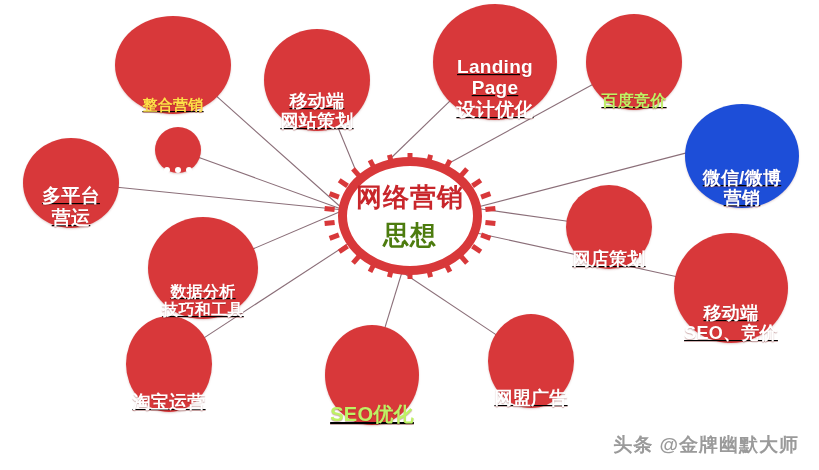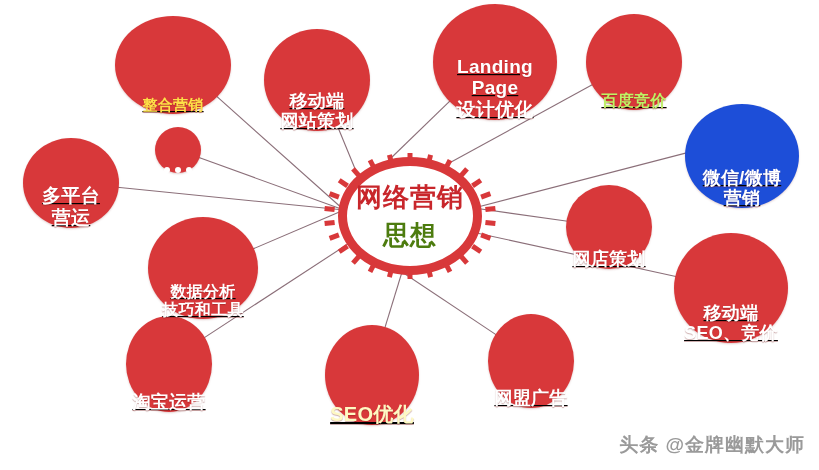--- a/index.html
+++ b/index.html
@@ -117,21 +117,21 @@
     color: #4d7c0f;
     font-weight: bold;
     font-size: 26px;
     letter-spacing: 1px;
     line-height: 1;
   }
 
   
   #watermark {
     position: absolute;
-    right: 14px;
+    right: 20px;
     bottom: 12px;
     color: #9a9a9a;
     font-size: 19px;
     font-weight: bold;
     letter-spacing: 1px;
     white-space: nowrap;
   }
 </style>
 </head>
 <body>
@@ -177,21 +177,21 @@
         <span class="label" style="font-size: 18px; color: rgb(255, 255, 255);">网店策划</span>
       </div>
       <div class="node" style="left: 674px; top: 233px; width: 114px; height: 110px; background: rgb(216, 56, 58);">
         <span class="label" style="font-size: 18px; color: rgb(255, 255, 255);">移动端
 SEO、竞价</span>
       </div>
       <div class="node" style="left: 488px; top: 314px; width: 86px; height: 94px; background: rgb(216, 56, 58);">
         <span class="label" style="font-size: 18px; color: rgb(255, 255, 255);">网盟广告</span>
       </div>
       <div class="node" style="left: 325px; top: 325px; width: 94px; height: 100px; background: rgb(216, 56, 58);">
-        <span class="label" style="font-size: 20px; color: #fef9c3;">SEO优化</span>
+        <span class="label" style="font-size: 20px; color: #bef264;">SEO优化</span>
       </div>
       <div class="node" style="left: 126px; top: 316px; width: 86px; height: 96px; background: rgb(216, 56, 58);">
         <span class="label" style="font-size: 18px; color: rgb(255, 255, 255);">淘宝运营</span>
       </div>
       <div class="node" style="left: 148px; top: 217px; width: 110px; height: 102px; background: rgb(216, 56, 58);">
         <span class="label" style="font-size: 16px; color: rgb(255, 255, 255);">数据分析
 技巧和工具</span>
       </div>
       <div class="node" style="left: 23px; top: 138px; width: 96px; height: 90px; background: rgb(216, 56, 58);">
         <span class="label" style="font-size: 19px; color: rgb(255, 255, 255);">多平台

